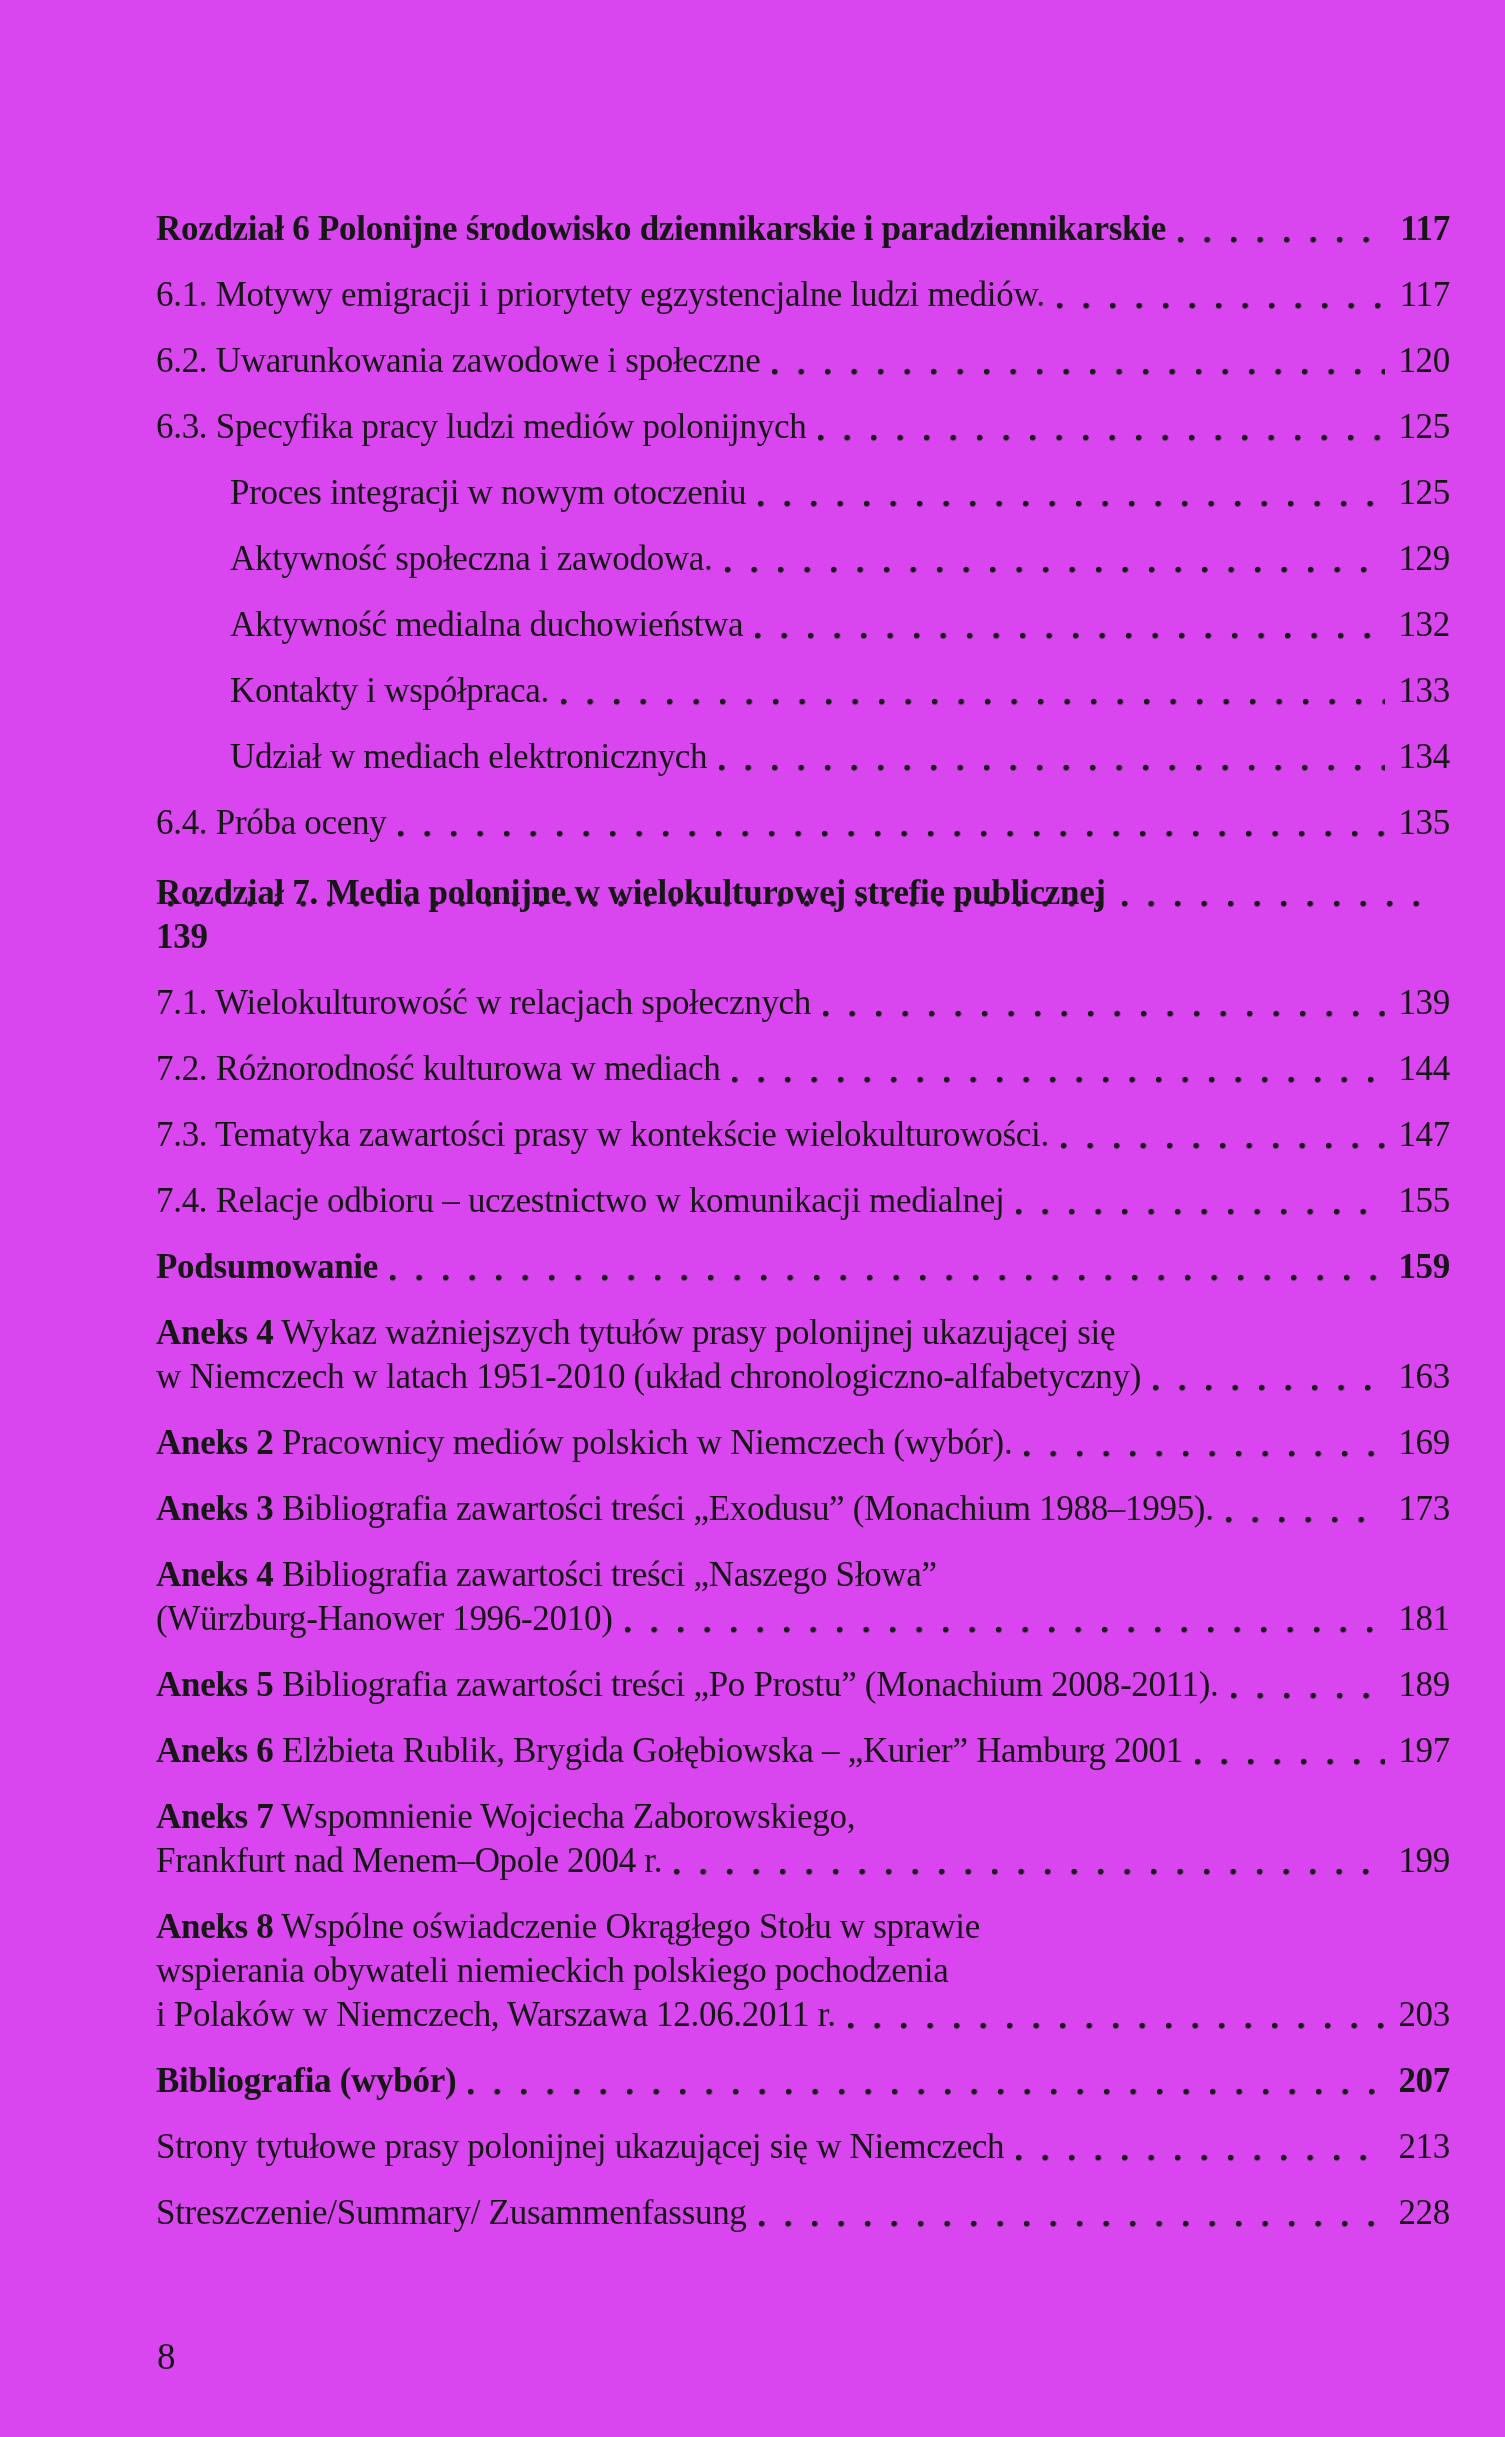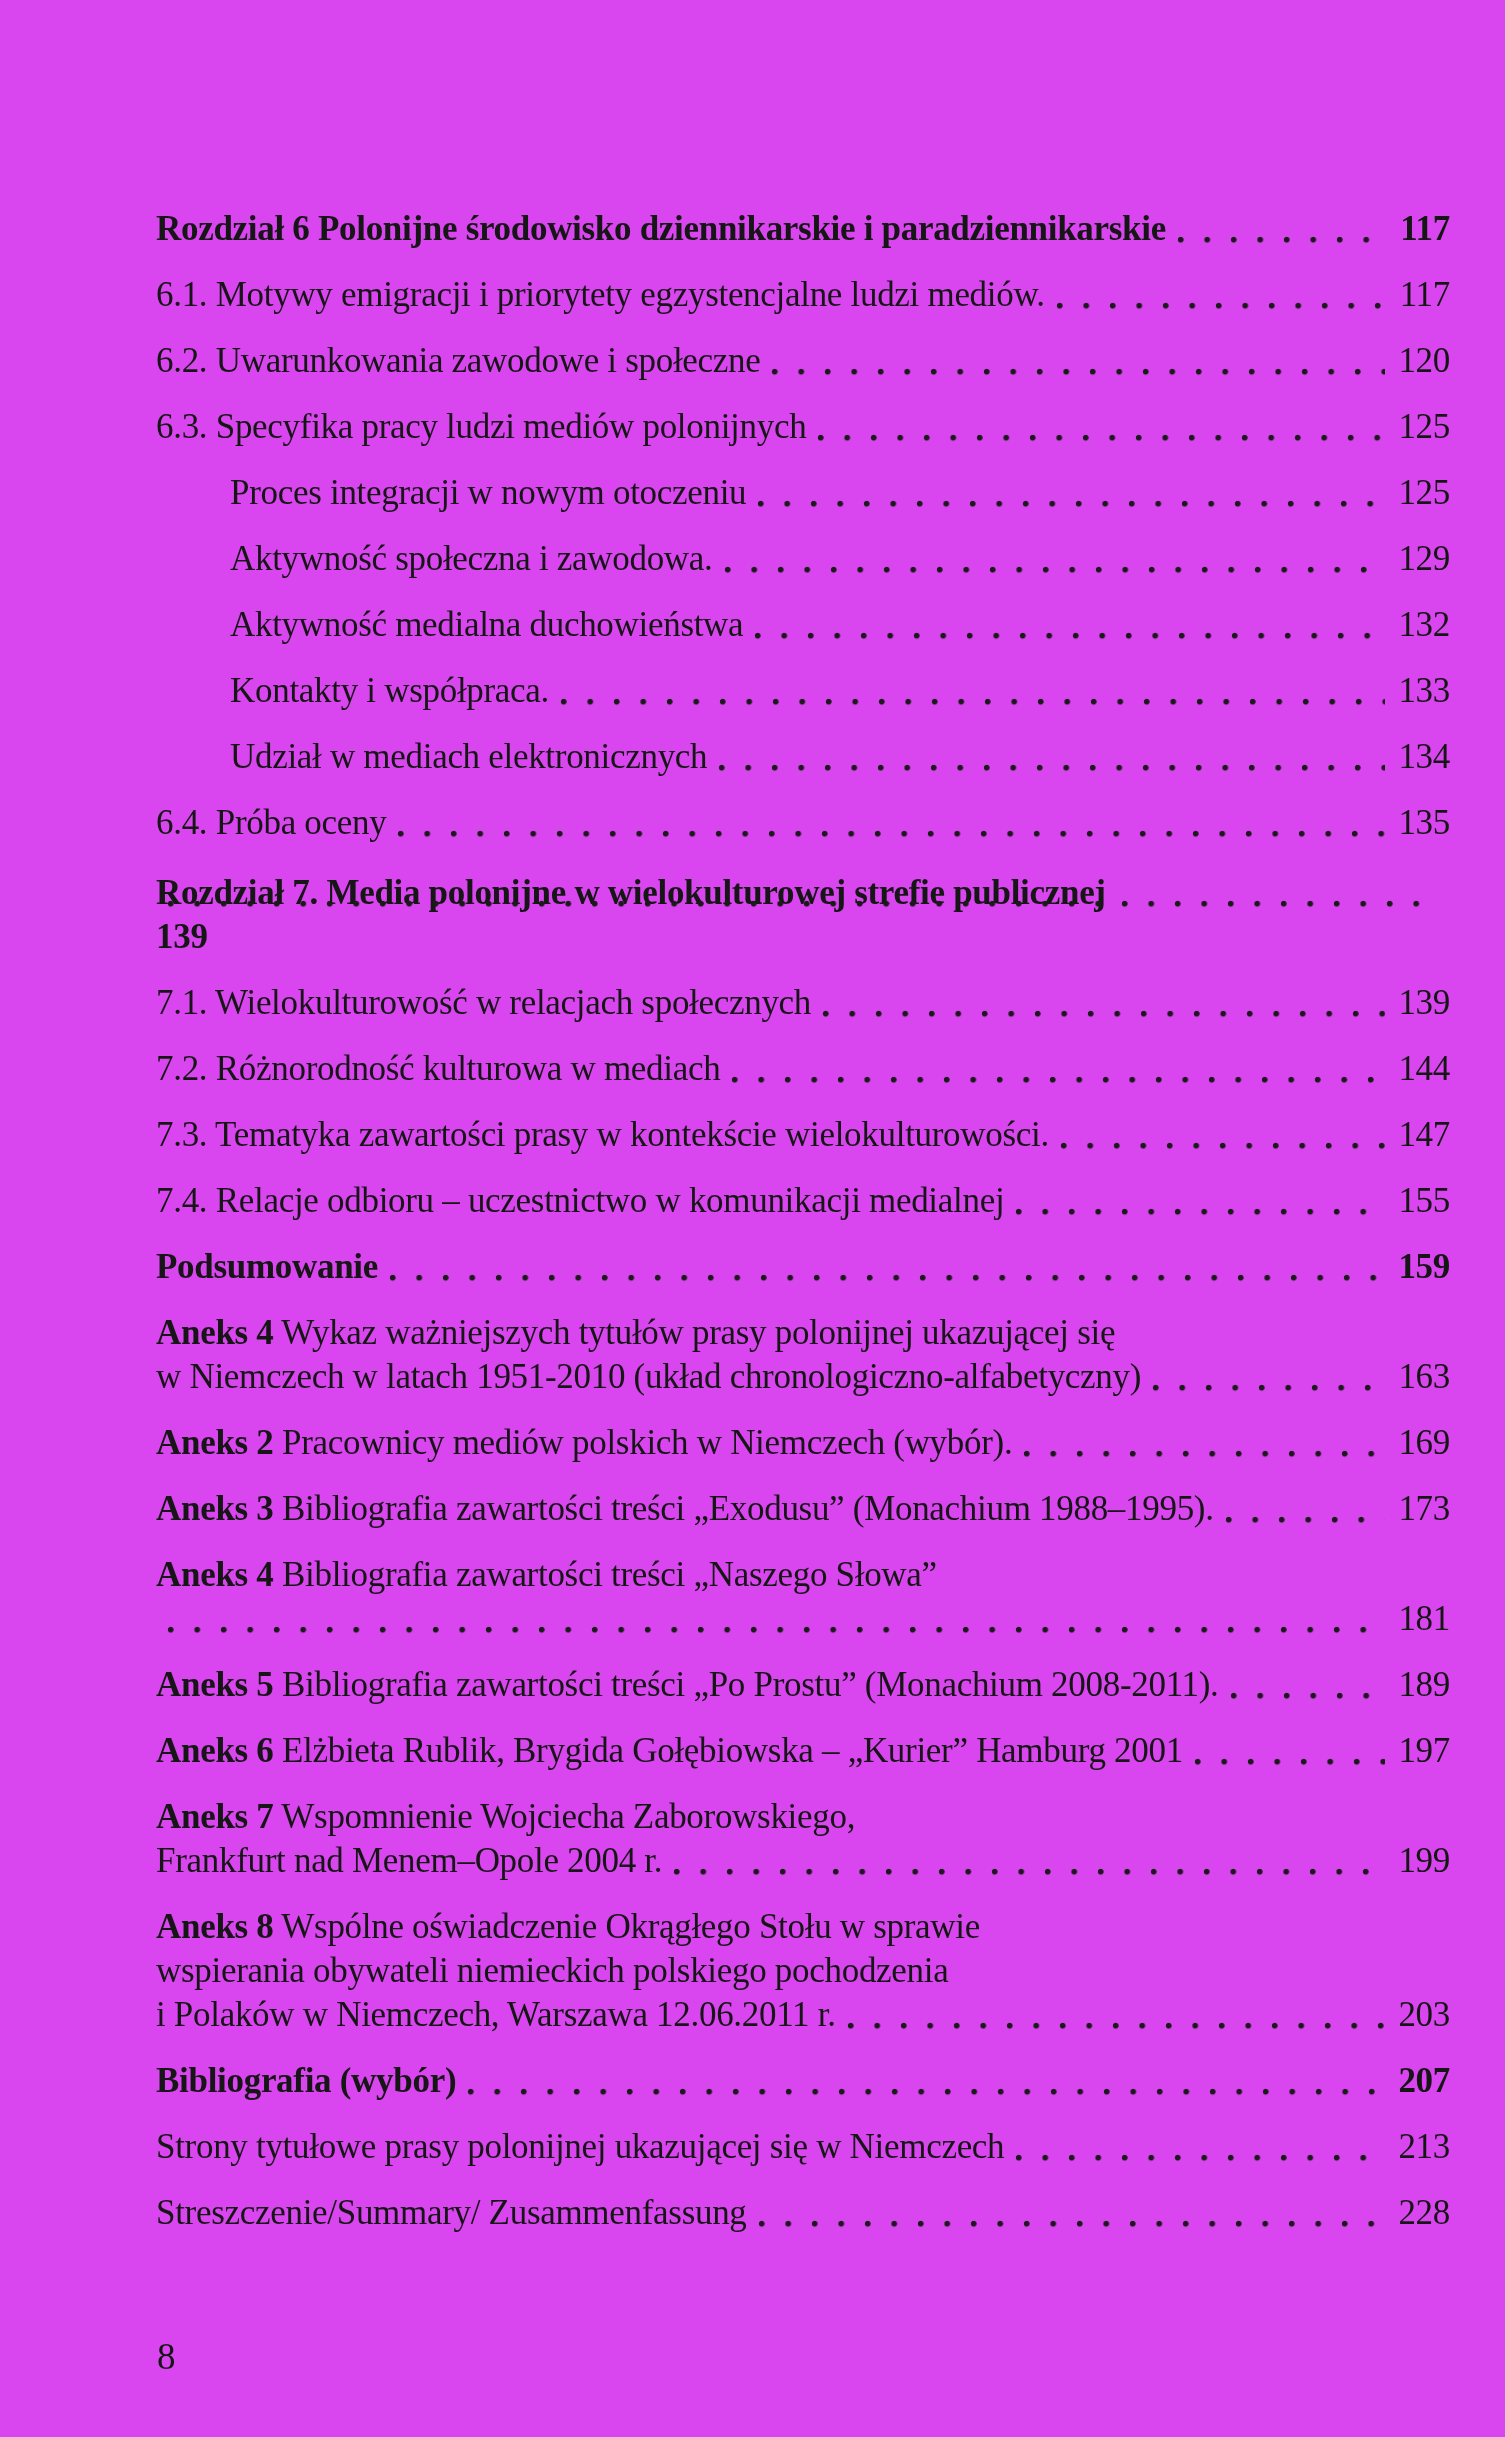--- a/index.html
+++ b/index.html
@@ -179,20 +179,21 @@
     <span class="t"><b>Aneks 3</b><span> Bibliografia zawartości treści „Exodusu” (Monachium 1988–1995).</span></span>
     <span class="leader"></span>
     <span class="page">173</span>
   </div>
 
   <div class="row tight">
     <span class="t"><b>Aneks 4</b><span> Bibliografia zawartości treści „Naszego Słowa”</span></span>
   </div>
 
   <div class="row">
+    <span class="t"><span>(Würzburg-Hanower 1996-2010)</span></span>
     <span class="leader"></span>
     <span class="page">181</span>
   </div>
 
   <div class="row">
     <span class="t"><b>Aneks 5</b><span> Bibliografia zawartości treści „Po Prostu” (Monachium 2008-2011).</span></span>
     <span class="leader"></span>
     <span class="page">189</span>
   </div>
 

